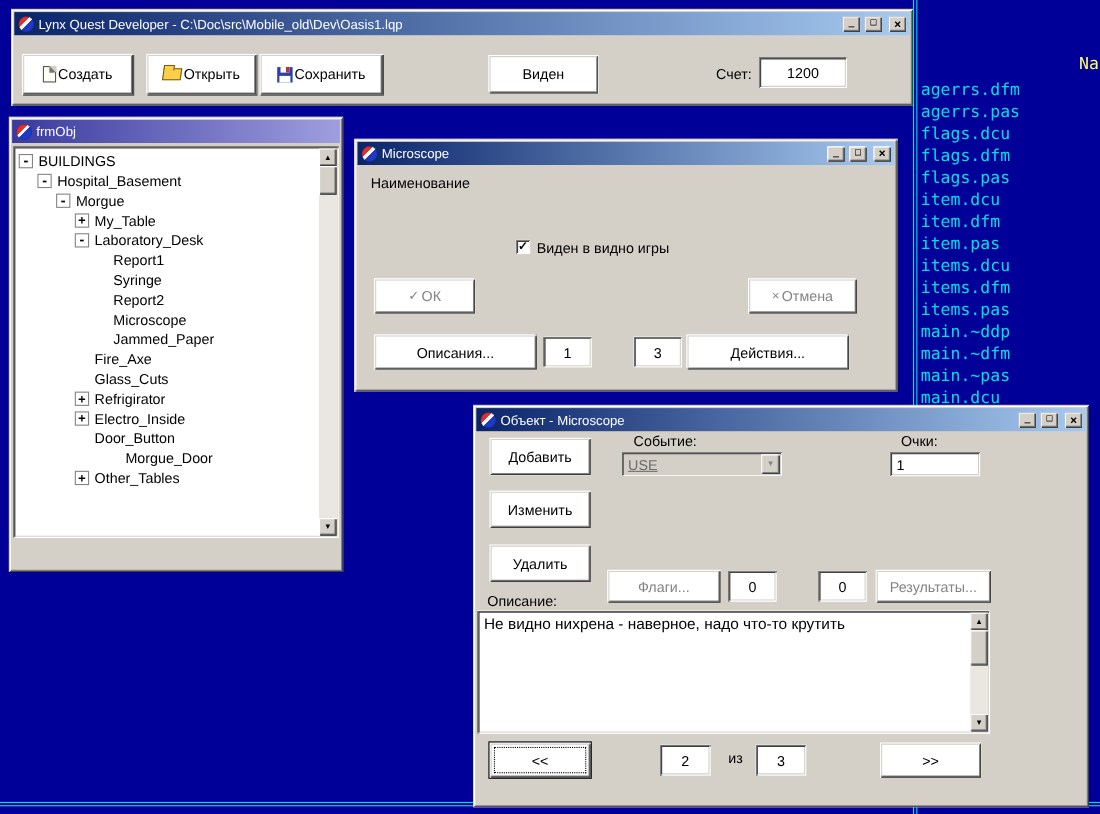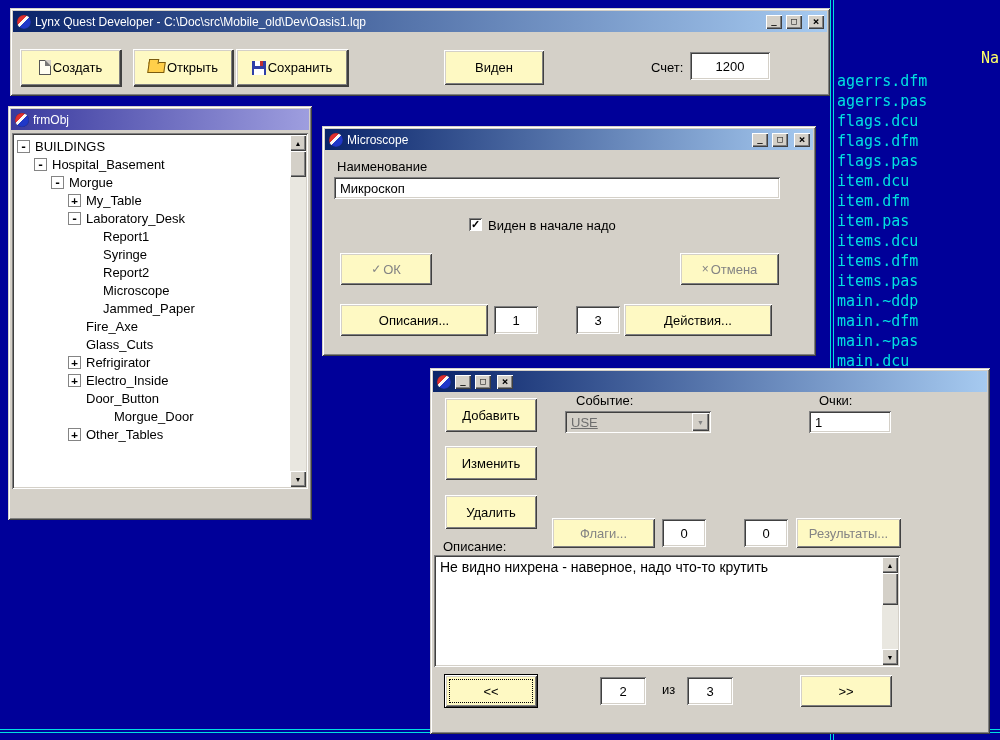--- a/index.html
+++ b/index.html
@@ -30,21 +30,21 @@
               box-shadow: inset 0 0 1px rgba(0,0,0,.6); }
   .title-text { flex:1; color:#fff; font-size:12px; white-space:nowrap; overflow:hidden; }
   .cap-btn { width:16px; height:14px; flex:none; background:#D4D0C8; color:#000;
              box-shadow: inset 1px 1px 0 #FFFFFF, inset -1px -1px 0 #404040, inset -2px -2px 0 #808080;
              display:flex; align-items:center; justify-content:center;
              font-family:"DejaVu Sans Mono", monospace; font-size:9px; font-weight:bold; line-height:1; }
   .cap-btn.cap-close { font-size:11px; margin-left:2px; }
 
   .lbl { position:absolute; color:#000; font-size:13px; white-space:nowrap; }
 
-  .btn { position:absolute; background:#fef9c3; color:#000; font-size:13px;
+  .btn { position:absolute; background:#ffffff; color:#000; font-size:13px;
          box-shadow: inset 1px 1px 0 #FFFFFF, inset -1px -1px 0 #404040,
                      inset 2px 2px 0 #D4D0C8, inset -2px -2px 0 #808080;
          display:flex; align-items:center; justify-content:center; gap:2px; white-space:nowrap; }
   .btn.tool { box-shadow: 1px 1px 0 #404040, inset 1px 1px 0 #FFFFFF, inset -1px -1px 0 #404040,
                           inset 2px 2px 0 #D4D0C8, inset -2px -2px 0 #808080; }
   .btn.disabled { color:#848484; }
   .btn .glyph { font-size:12px; line-height:1; }
   .btn.focused { outline:1px dotted #000; outline-offset:-5px;
                  box-shadow: 0 0 0 1px #000, inset 1px 1px 0 #FFFFFF, inset -1px -1px 0 #404040,
                              inset 2px 2px 0 #D4D0C8, inset -2px -2px 0 #808080; }
@@ -256,25 +256,24 @@
 
 <div class="win" style="left:322px; top:126px; width:494px; height:230px; z-index:4;">
   <div class="titlebar">
     <span class="app-icon"></span>
     <span class="title-text">Microscope</span>
     <span class="cap-btn">_</span>
     <span class="cap-btn">□</span>
     <span class="cap-btn cap-close">×</span>
   </div>
   <div class="lbl" style="left:15px; top:33px;">Наименование</div>
-  <input class="edit" spellcheck="false" style="left: 12px; top: 51px; width: 446px; height: 22px;" value="Микроскоп">
   <span class="checkbox" style="left:147px; top:92px;">
     <span>✓</span>
   </span>
-  <div class="lbl" style="left:166px; top:92px;">Виден в начале надо</div>
+  <div class="lbl" style="left:166px; top:92px;">Виден в видно игры</div>
   <div class="btn disabled" style="left:18px; top:127px; width:92px; height:32px;">
     <span class="glyph">✓</span>
     <span>ОК</span>
   </div>
   <div class="btn disabled" style="left:358px; top:127px; width:99px; height:32px;">
     <span class="glyph">×</span>
     <span>Отмена</span>
   </div>
   <div class="btn" style="left:18px; top:178px; width:148px; height:32px;">
     <span>Описания...</span>
@@ -282,20 +281,21 @@
   <div class="field" style="left:172px; top:180px; width:44px; height:28px;">1</div>
   <div class="field" style="left:254px; top:180px; width:44px; height:28px;">3</div>
   <div class="btn" style="left:302px; top:178px; width:148px; height:32px;">
     <span>Действия...</span>
   </div>
 </div>
 
 <div class="win" style="left:430px; top:368px; width:560px; height:366px; z-index:5;">
   <div class="titlebar">
     <span class="app-icon"></span>
+    <span class="title-text">Объект - Microscope</span>
     <span class="cap-btn">_</span>
     <span class="cap-btn">□</span>
     <span class="cap-btn cap-close">×</span>
   </div>
 
   <div class="btn" style="left:15px; top:30px; width:92px; height:34px;">
     <span>Добавить</span>
   </div>
   <div class="lbl" style="left:146px; top:25px;">Событие:</div>
   <div class="combo" style="left:135px; top:43px; width:146px; height:22px;">

